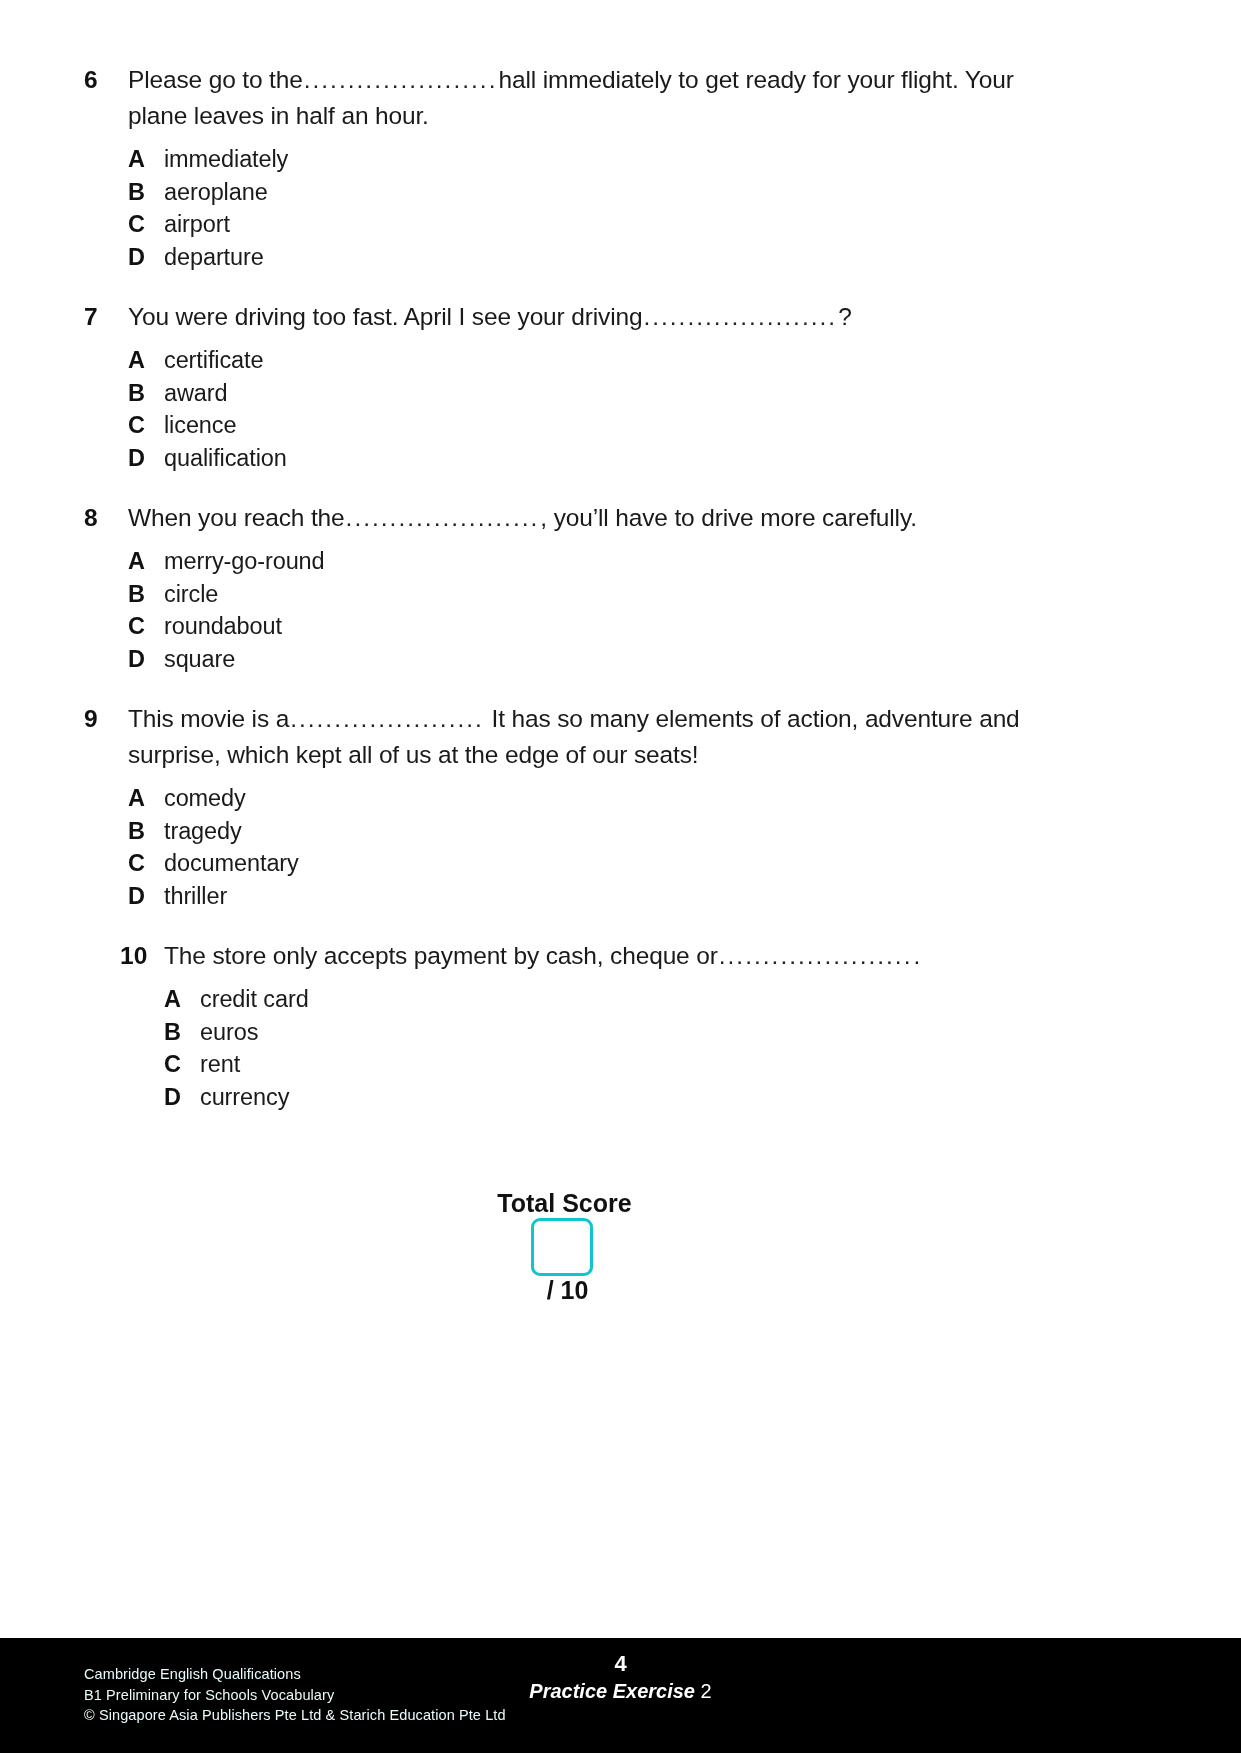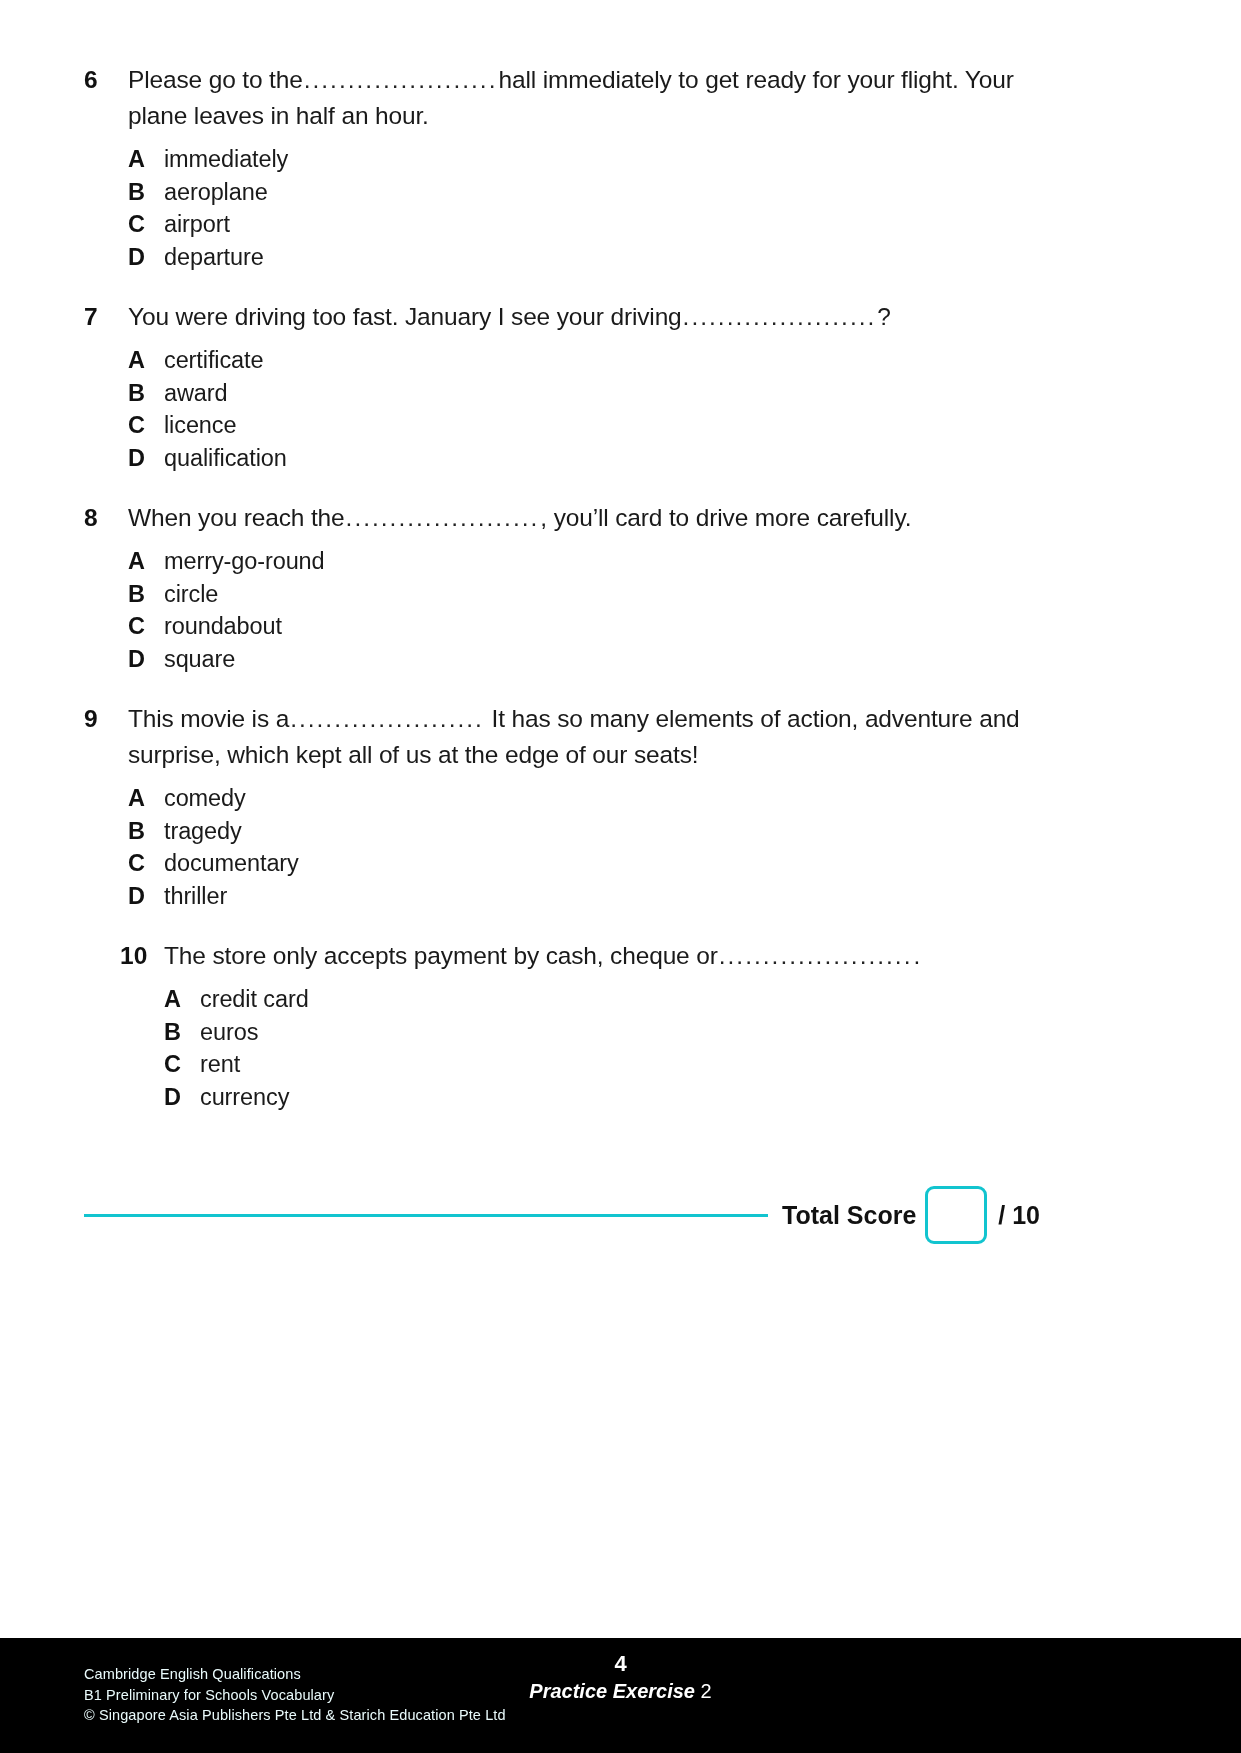--- a/index.html
+++ b/index.html
@@ -80,20 +80,21 @@
   }
 
   
   .score-row {
     position: absolute;
     left: 84px;
     top: 1186px;
     width: 956px;
     display: flex;
     align-items: center;
+    flex-direction: column;
   }
   .score-rule {
     flex: 1 1 auto;
     height: 3px;
     background: #12c4cf;
   }
   .score-label {
     font-size: 25px;
     font-weight: bold;
     color: #111;
@@ -189,21 +190,21 @@
         <div class="option">
           <span class="opt-letter">D</span>
           <span class="opt-text">departure</span>
         </div>
       </div>
     </div>
 
     <div class="question">
       <div class="q-head">
         <div class="q-num">7</div>
-        <div class="q-text"><span>You were driving too fast. January I see your driving</span><span class="blank">......................</span><span>?</span></div>
+        <div class="q-text"><span>You were driving too fast. April I see your driving</span><span class="blank">......................</span><span>?</span></div>
       </div>
       <div class="options">
         <div class="option">
           <span class="opt-letter">A</span>
           <span class="opt-text">certificate</span>
         </div>
         <div class="option">
           <span class="opt-letter">B</span>
           <span class="opt-text">award</span>
         </div>
@@ -214,21 +215,21 @@
         <div class="option">
           <span class="opt-letter">D</span>
           <span class="opt-text">qualification</span>
         </div>
       </div>
     </div>
 
     <div class="question">
       <div class="q-head">
         <div class="q-num">8</div>
-        <div class="q-text"><span>When you reach the</span><span class="blank">......................</span><span>, you’ll card to drive more carefully.</span></div>
+        <div class="q-text"><span>When you reach the</span><span class="blank">......................</span><span>, you’ll have to drive more carefully.</span></div>
       </div>
       <div class="options">
         <div class="option">
           <span class="opt-letter">A</span>
           <span class="opt-text">merry-go-round</span>
         </div>
         <div class="option">
           <span class="opt-letter">B</span>
           <span class="opt-text">circle</span>
         </div>

